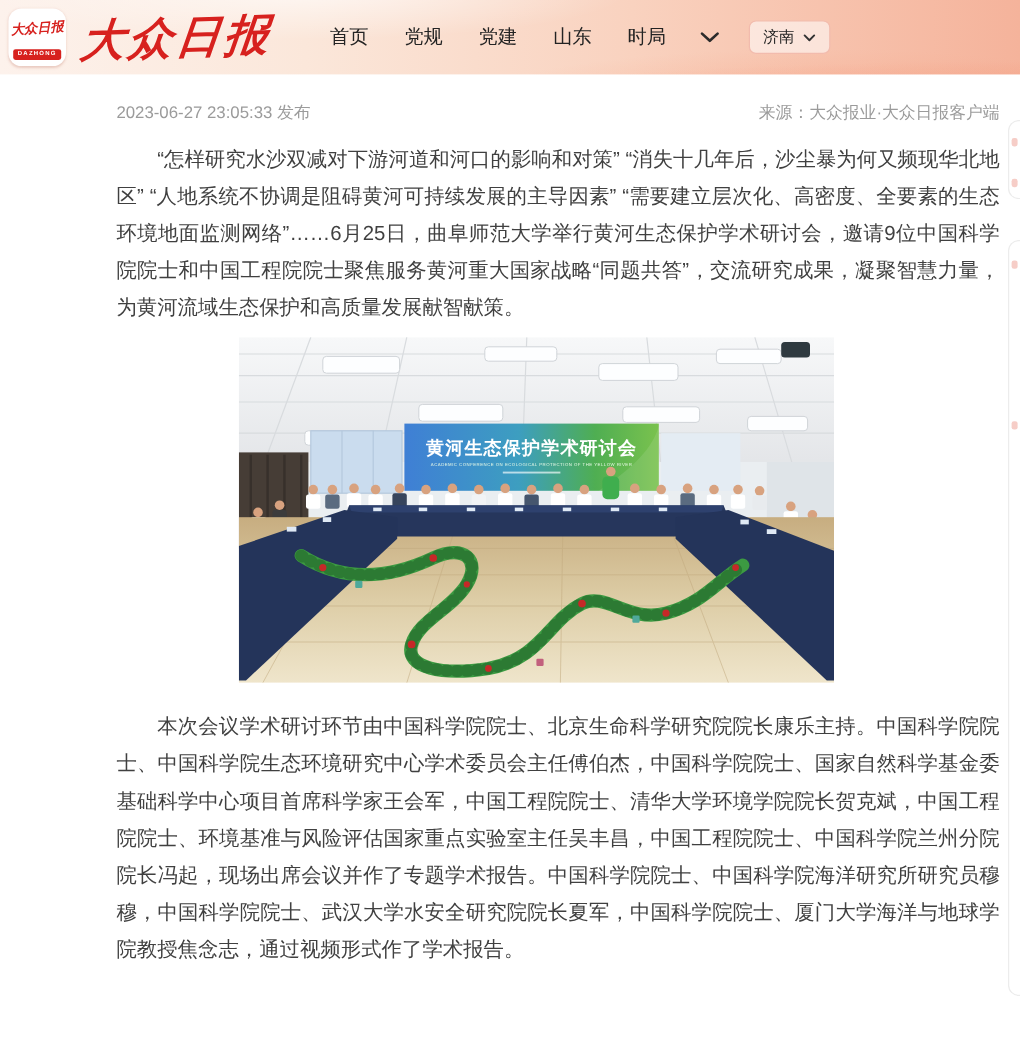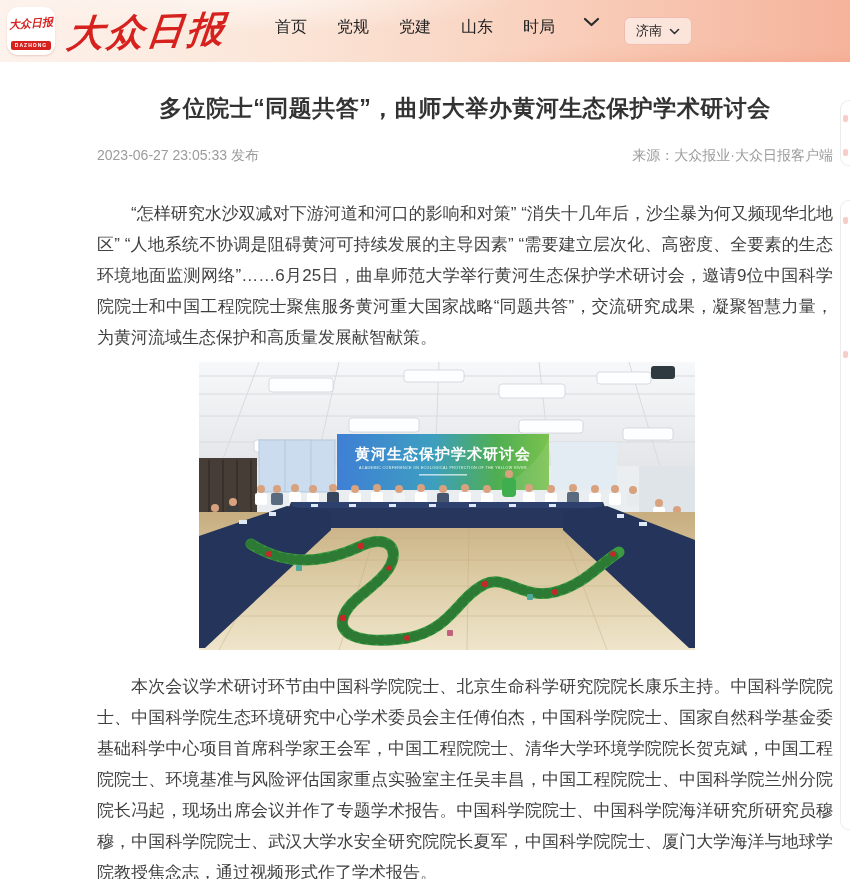--- a/index.html
+++ b/index.html
@@ -32,21 +32,21 @@
     position:absolute; bottom:5px; left:4px; right:4px; height:9px; border-radius:2px;
     background:#d7211e; color:#fff; font-size:5px; line-height:9px; text-align:center;
     letter-spacing:1px; font-weight:bold;
   }
   .wordmark {
     margin-left:12px; font-family:"DejaVu Serif","Liberation Serif",serif;
     font-style:italic; font-weight:bold; font-size:37px; line-height:1;
     color:#d7211e; letter-spacing:3px; transform:rotate(-2deg) skewX(-8deg);
     white-space:nowrap; cursor:pointer;
   }
-  .main-nav { display:flex; align-items:flex-start; margin-left:18px; }
+  .main-nav { display:flex; align-items:center; margin-left:18px; }
   .nav-item {
     font-size:16px; color:#232323; margin-left:30px; text-decoration:none;
     cursor:pointer; white-space:nowrap; font-weight:500;
   }
   .nav-caret { margin-left:28px; display:flex; align-items:center; cursor:pointer; }
   .region-btn {
     margin-left:24px; display:flex; align-items:center; gap:7px;
     padding:4px 11px; border:1px solid #f2bbad; border-radius:6px;
     background:rgba(255,255,255,0.55); cursor:pointer;
   }
@@ -56,21 +56,21 @@
   .content { padding:0 17px 0 97px; }
   .article-title {
     margin-top:31px; text-align:center; font-size:23px; font-weight:bold;
     color:#333; letter-spacing:.5px;
   }
   .meta {
     margin-top:23px; display:flex; justify-content:space-between; gap:38px;
     font-size:14px; color:#9b9b9b;
   }
   .para {
-    margin-top:33px; font-size:17px; line-height:31px; color:#404040;
+    margin-top:14px; font-size:17px; line-height:31px; color:#404040;
     text-indent:2em; text-align:justify;
   }
   .para.second { margin-top:21px; }
   .photo-wrap { width:532px; margin:9px auto 0; }
   .photo-wrap svg { display:block; }
 
   
   .edge-box {
     position:absolute; right:0; width:10px; background:#fff;
     border:1px solid #ececec; border-right:none; border-radius:9px 0 0 9px;
@@ -104,21 +104,20 @@
     <span class="region-btn">
       <span class="lbl">济南</span>
       <svg width="11" height="7" viewBox="0 0 11 7">
         <polyline points="1.5,1.5 5.5,5.5 9.5,1.5" fill="none" stroke="#333" stroke-width="1.6" stroke-linecap="round" stroke-linejoin="round"></polyline>
       </svg>
     </span>
   </nav>
 </header>
 
 <main class="content">
-  <h1 class="article-title">多位院士“同题共答”，曲师大举办黄河生态保护学术研讨会</h1>
 
   <div class="meta">
     <span>2023-06-27 23:05:33 发布</span>
     <span>来源：大众报业·大众日报客户端</span>
   </div>
 
   <p class="para">“怎样研究水沙双减对下游河道和河口的影响和对策” “消失十几年后，沙尘暴为何又频现华北地区” “人地系统不协调是阻碍黄河可持续发展的主导因素” “需要建立层次化、高密度、全要素的生态环境地面监测网络”……6月25日，曲阜师范大学举行黄河生态保护学术研讨会，邀请9位中国科学院院士和中国工程院院士聚焦服务黄河重大国家战略“同题共答”，交流研究成果，凝聚智慧力量，为黄河流域生态保护和高质量发展献智献策。</p>
 
   <div class="photo-wrap">
     <svg viewBox="0 0 496 288" width="496" height="288">

